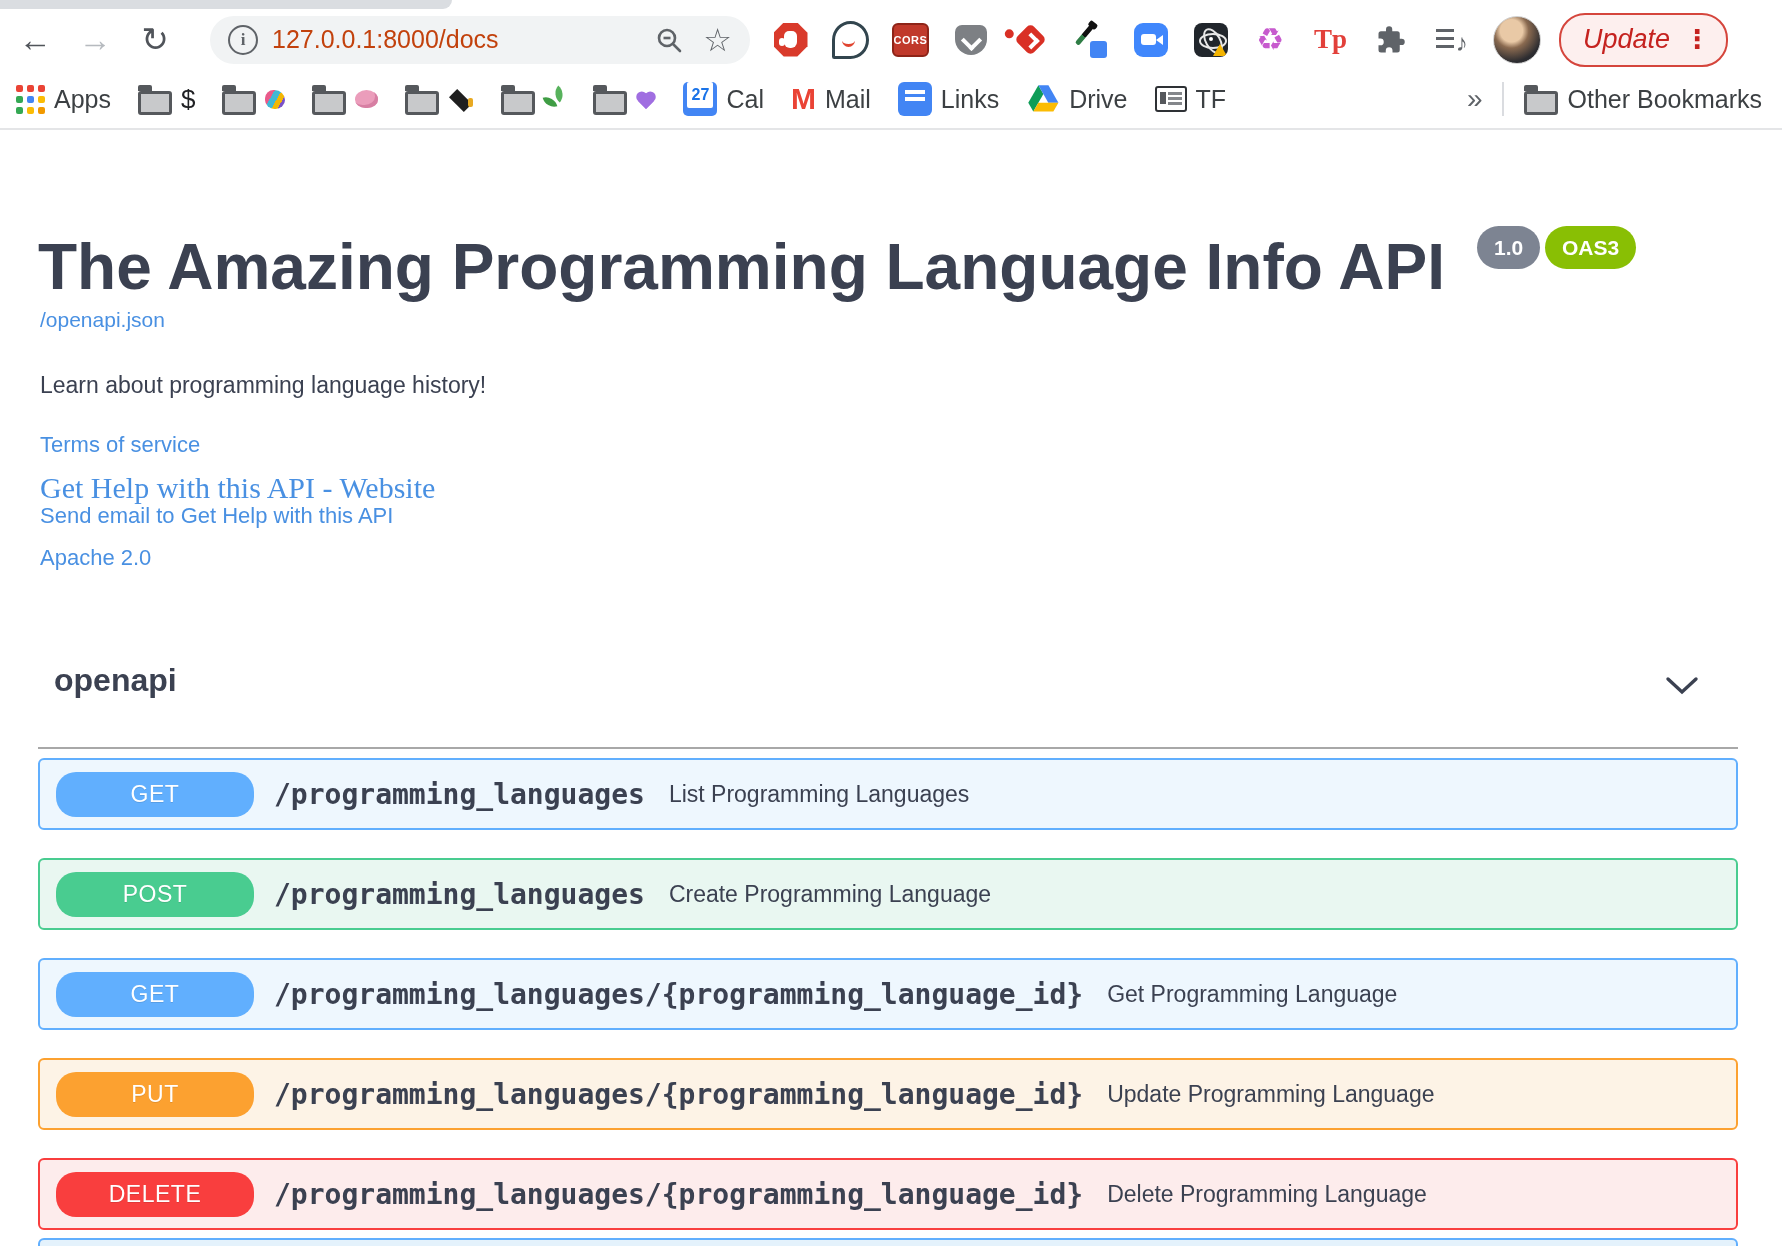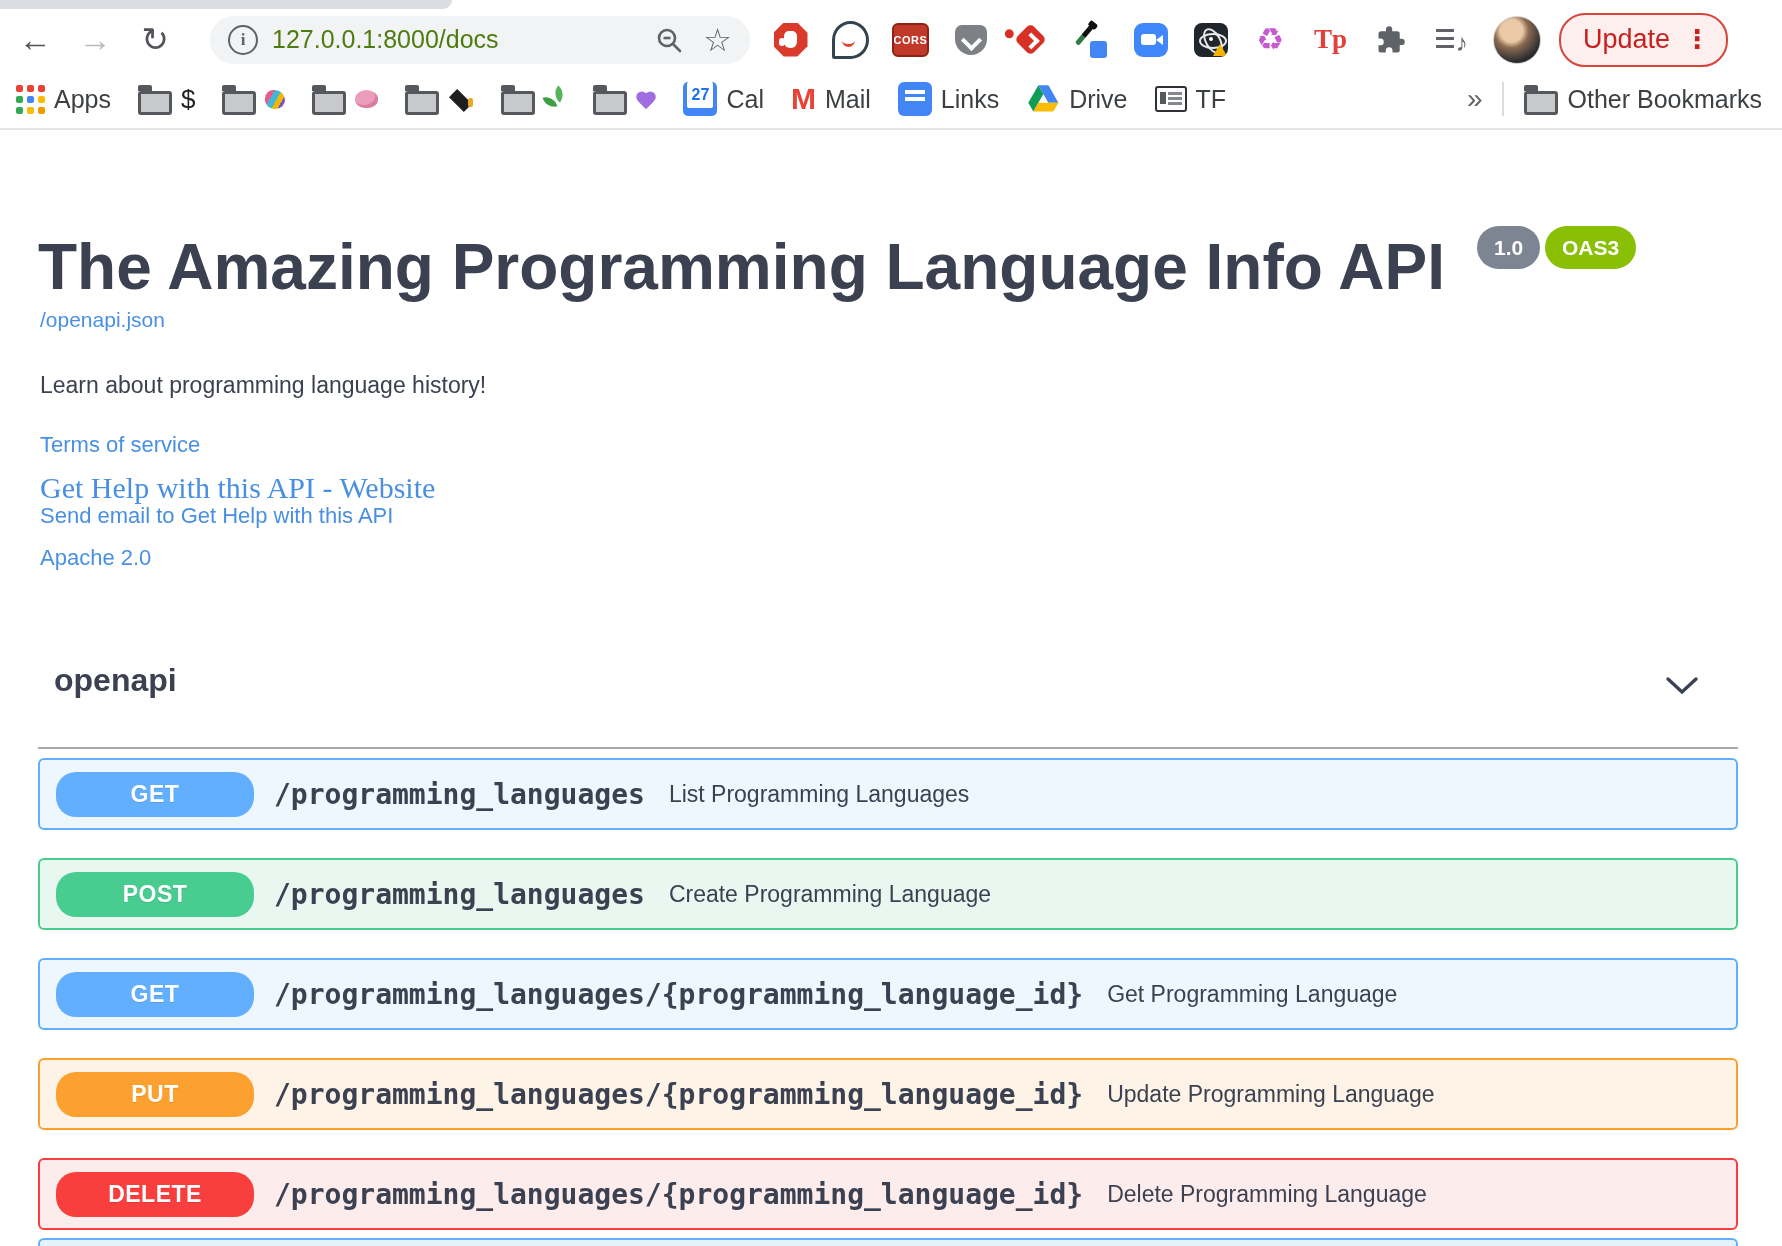--- a/index.html
+++ b/index.html
@@ -10,21 +10,21 @@
   .tabstrip{position:absolute;top:0;left:0;width:100%;height:9px;background:#fff;}
   .tabstrip .strip-left{position:absolute;left:0;top:0;width:452px;height:9px;background:#dadde1;border-bottom-right-radius:9px;}
 
   
   .toolbar{position:absolute;top:9px;left:0;width:100%;height:61px;background:#fff;display:flex;align-items:center;padding:0 16px;box-sizing:border-box;}
   .nav-btn{width:38px;height:38px;display:flex;align-items:center;justify-content:center;flex:none;font-size:33px;color:#50545a;margin-right:22px;cursor:pointer;}
   .nav-btn.disabled{color:#b6babf;}
   .omnibox{flex:none;width:540px;height:48px;margin-left:14px;background:#f1f3f4;border-radius:24px;display:flex;align-items:center;padding:0 18px;box-sizing:border-box;}
   .info-ic{width:26px;height:26px;border:2.5px solid #5f6368;border-radius:50%;color:#5f6368;
            font-size:17px;font-weight:bold;display:flex;align-items:center;justify-content:center;flex:none;font-family:"Liberation Serif",serif;}
-  .url-text{margin-left:14px;font-size:25px;color:#4d7c0f;white-space:nowrap;}
+  .url-text{margin-left:14px;font-size:25px;color:#c2410c;white-space:nowrap;}
   .omni-right{margin-left:auto;display:flex;align-items:center;gap:20px;}
   .star-ic{font-size:32px;color:#5f6368;line-height:1;}
 
   
   .ext-row{display:flex;align-items:center;gap:23px;margin-left:22px;}
   .ext{width:37px;height:37px;position:relative;display:flex;align-items:center;justify-content:center;flex:none;cursor:pointer;}
 
   .octagon{width:34px;height:34px;background:#d93a2b;clip-path:polygon(30% 0,70% 0,100% 30%,100% 70%,70% 100%,30% 100%,0 70%,0 30%);display:flex;align-items:center;justify-content:center;}
   .palm{width:13px;height:17px;background:#fff;border-radius:5px 5px 6px 6px;position:relative;}
   .palm::before{content:"";position:absolute;left:-5px;top:7px;width:6px;height:8px;background:#fff;border-radius:4px;}
@@ -61,21 +61,21 @@
 
   .playlistb{position:relative;width:30px;height:26px;}
   .playlistb .bars{position:absolute;left:0;top:2px;width:18px;height:3.5px;background:#5f6368;box-shadow:0 8px 0 #5f6368,0 16px 0 0 #5f6368;}
   .playlistb .bars::after{content:"";position:absolute;left:0;top:16px;width:10px;height:3.5px;background:#5f6368;}
   .playlistb .note{position:absolute;right:-2px;bottom:-4px;font-size:24px;color:#5f6368;}
 
   .avatar{width:46px;height:46px;border-radius:50%;margin-left:24px;flex:none;cursor:pointer;
           background:radial-gradient(circle at 38% 30%,#e9c9a6 0 26%,#8a6a50 40%,#2c2c30 72%);border:1px solid #d0d0d0;}
 
   .update-pill{margin-left:18px;height:50px;border:2.5px solid #d5453c;background:#fdefee;border-radius:26px;
-               display:flex;align-items:center;padding:0 16px 0 22px;gap:14px;cursor:pointer;flex:none;}
+               display:flex;align-items:center;padding:0 16px 0 22px;gap:14px;cursor:pointer;flex:none;font-style:italic;}
   .update-txt{color:#c5221f;font-size:27px;}
   .update-dots{color:#c5221f;font-size:26px;font-weight:bold;line-height:.9;}
 
   
   .bookmarks{position:absolute;top:70px;left:0;width:100%;height:60px;background:#fff;border-bottom:2px solid #e4e5e7;
              display:flex;align-items:center;padding:0 16px;box-sizing:border-box;}
   .bm{display:flex;align-items:center;gap:9px;margin-right:27px;cursor:pointer;flex:none;}
   .bm-label{font-size:25px;color:#3c4043;white-space:nowrap;}
   .apps-grid{display:grid;grid-template-columns:repeat(3,7px);grid-gap:4px;}
   .apps-grid i{width:7px;height:7px;border-radius:2px;display:block;}
@@ -121,21 +121,21 @@
   .maillink{position:absolute;left:40px;top:371px;font-size:22px;}
   .license{position:absolute;left:40px;top:413px;font-size:22px;}
 
   .section-head{position:absolute;left:38px;top:524px;width:1700px;height:62px;}
   .section-title{position:absolute;left:16px;top:6px;font-size:32px;font-weight:bold;color:#3b4151;}
   .section-chevron{position:absolute;right:36px;top:16px;width:40px;height:30px;background:none;border:none;cursor:pointer;padding:0;}
   .section-divider{position:absolute;left:38px;top:615px;width:1700px;border-top:2px solid #a8a8a8;}
 
   #endpoints{position:absolute;left:38px;top:626px;width:1700px;}
   .opblock{height:72px;border:2px solid;border-radius:6px;margin-bottom:28px;display:flex;align-items:center;padding:0 16px;box-sizing:border-box;cursor:pointer;}
-  .method-badge{width:198px;height:45px;border-radius:20px;color:#fff;font-weight:bold;font-size:23px;letter-spacing:.5px;
+  .method-badge{width:198px;height:45px;border-radius:20px;color:#fff;font-weight:normal;font-size:23px;letter-spacing:.5px;
                 display:flex;align-items:center;justify-content:center;flex:none;text-shadow:0 1px 0 rgba(0,0,0,.1);}
   .op-path{margin-left:20px;font-family:"DejaVu Sans Mono","Liberation Mono",monospace;font-weight:bold;font-size:28px;color:#3b4151;white-space:nowrap;}
   .op-summary{margin-left:24px;font-size:23px;color:#3b4151;white-space:nowrap;}
   .opblock-partial{position:absolute;left:38px;top:1106px;width:1700px;height:40px;border:2px solid;border-radius:6px;box-sizing:border-box;}
 </style>
 </head>
 <body>
 
 <div id="screen">
 

